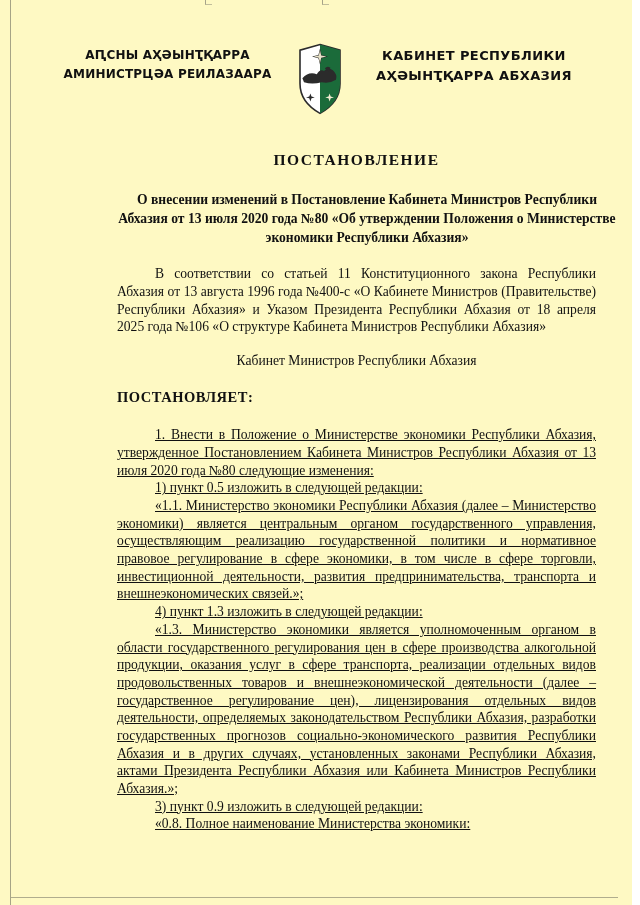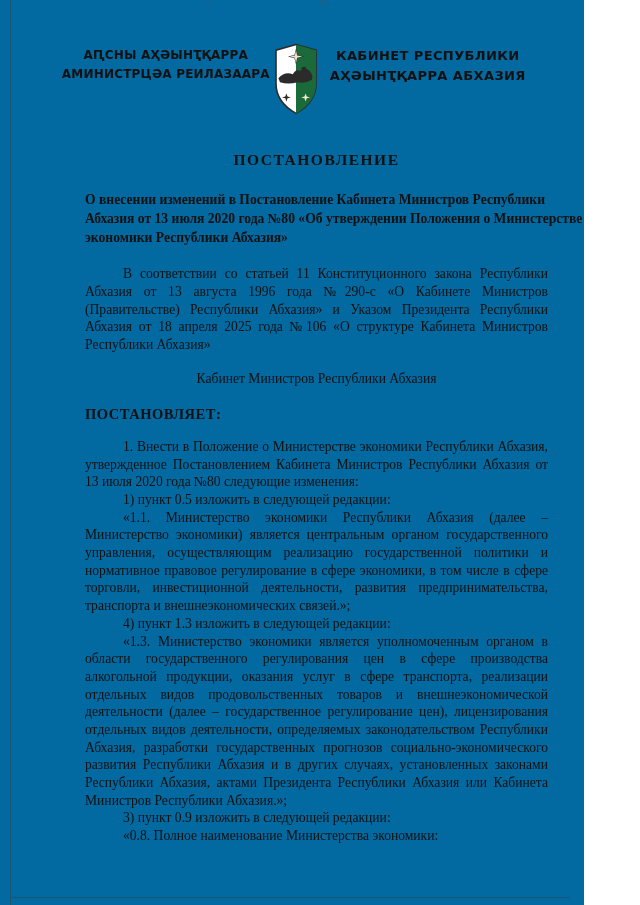--- a/index.html
+++ b/index.html
@@ -2,23 +2,23 @@
 <html><head>
 <meta charset="utf-8">
 <style>
   html, body {
     margin: 0;
     padding: 0;
     background: #ffffff;
   }
   .page {
     position: relative;
-    width: 584px;
+    width: 632px;
     height: 905px;
-    background: #0369a1;
+    background: #fef9c3;
     overflow: hidden;
     font-family: "Liberation Serif", "DejaVu Serif", serif;
     color: #111111;
   }
   
   .scan-line-left {
     position: absolute;
     left: 10px;
     top: 0;
     bottom: 0;
@@ -63,32 +63,33 @@
   .emblem-wrap {
     width: 48px;
     height: 74px;
     margin-top: 0;
     flex: 0 0 auto;
   }
   .emblem-wrap svg { width: 48px; height: 74px; display: block; }
 
   
   .doc {
-    padding: 0 36px 0 85px; 
+    padding: 0 36px 0 117px; 
     font-size: 13.6px;
     line-height: 1.3;
   }
   .doc-title {
     text-align: center;
     font-weight: bold;
     font-size: 15.5px;
     letter-spacing: 1.5px;
     margin-top: 34px;
   }
   .doc-subject {
+    text-align: center;
     font-weight: bold;
     margin: 20px auto 0 auto;
     width: 500px;
     line-height: 1.4;
   }
   .doc-preamble {
     margin-top: 18px;
     text-align: justify;
     text-indent: 38px;
   }
@@ -96,21 +97,21 @@
     text-align: center;
     font-weight: normal;
     margin-top: 16px;
   }
   .doc-resolves {
     font-weight: bold;
     font-size: 14.5px;
     letter-spacing: .5px;
     margin-top: 18px;
   }
-  .doc-body { margin-top: 14px; }
+  .doc-body { margin-top: 20px; text-decoration: underline; }
   .doc-body p {
     margin: 0;
     text-align: justify;
     text-indent: 38px;
   }
 </style>
 </head>
 <body>
 
 <div class="page">
@@ -152,21 +153,21 @@
 
     <div class="header-right">
       <div>КАБИНЕТ РЕСПУБЛИКИ</div>
       <div>АҲӘЫНҬҚАРРА АБХАЗИЯ</div>
     </div>
   </div>
 
   <div class="doc">
     <div class="doc-title">ПОСТАНОВЛЕНИЕ</div>
     <div class="doc-subject">О внесении изменений в Постановление Кабинета Министров Республики Абхазия от 13 июля 2020 года №80 «Об утверждении Положения о Министерстве экономики Республики Абхазия»</div>
-    <div class="doc-preamble">В соответствии со статьей 11 Конституционного закона Республики Абхазия от 13 августа 1996 года №290-с «О Кабинете Министров (Правительстве) Республики Абхазия» и Указом Президента Республики Абхазия от 18 апреля 2025 года №106 «О структуре Кабинета Министров Республики Абхазия»</div>
+    <div class="doc-preamble">В соответствии со статьей 11 Конституционного закона Республики Абхазия от 13 августа 1996 года №400-с «О Кабинете Министров (Правительстве) Республики Абхазия» и Указом Президента Республики Абхазия от 18 апреля 2025 года №106 «О структуре Кабинета Министров Республики Абхазия»</div>
     <div class="doc-authority">Кабинет Министров Республики Абхазия</div>
     <div class="doc-resolves">ПОСТАНОВЛЯЕТ:</div>
 
     <div class="doc-body">
       <p>1. Внести в Положение о Министерстве экономики Республики Абхазия, утвержденное Постановлением Кабинета Министров Республики Абхазия от 13 июля 2020 года №80 следующие изменения:</p>
       <p>1) пункт 0.5 изложить в следующей редакции:</p>
       <p>«1.1. Министерство экономики Республики Абхазия (далее – Министерство экономики) является центральным органом государственного управления, осуществляющим реализацию государственной политики и нормативное правовое регулирование в сфере экономики, в том числе в сфере торговли, инвестиционной деятельности, развития предпринимательства, транспорта и внешнеэкономических связей.»;</p>
       <p>4) пункт 1.3 изложить в следующей редакции:</p>
       <p>«1.3. Министерство экономики является уполномоченным органом в области государственного регулирования цен в сфере производства алкогольной продукции, оказания услуг в сфере транспорта, реализации отдельных видов продовольственных товаров и внешнеэкономической деятельности (далее – государственное регулирование цен), лицензирования отдельных видов деятельности, определяемых законодательством Республики Абхазия, разработки государственных прогнозов социально-экономического развития Республики Абхазия и в других случаях, установленных законами Республики Абхазия, актами Президента Республики Абхазия или Кабинета Министров Республики Абхазия.»;</p>
       <p>3) пункт 0.9 изложить в следующей редакции:</p>

